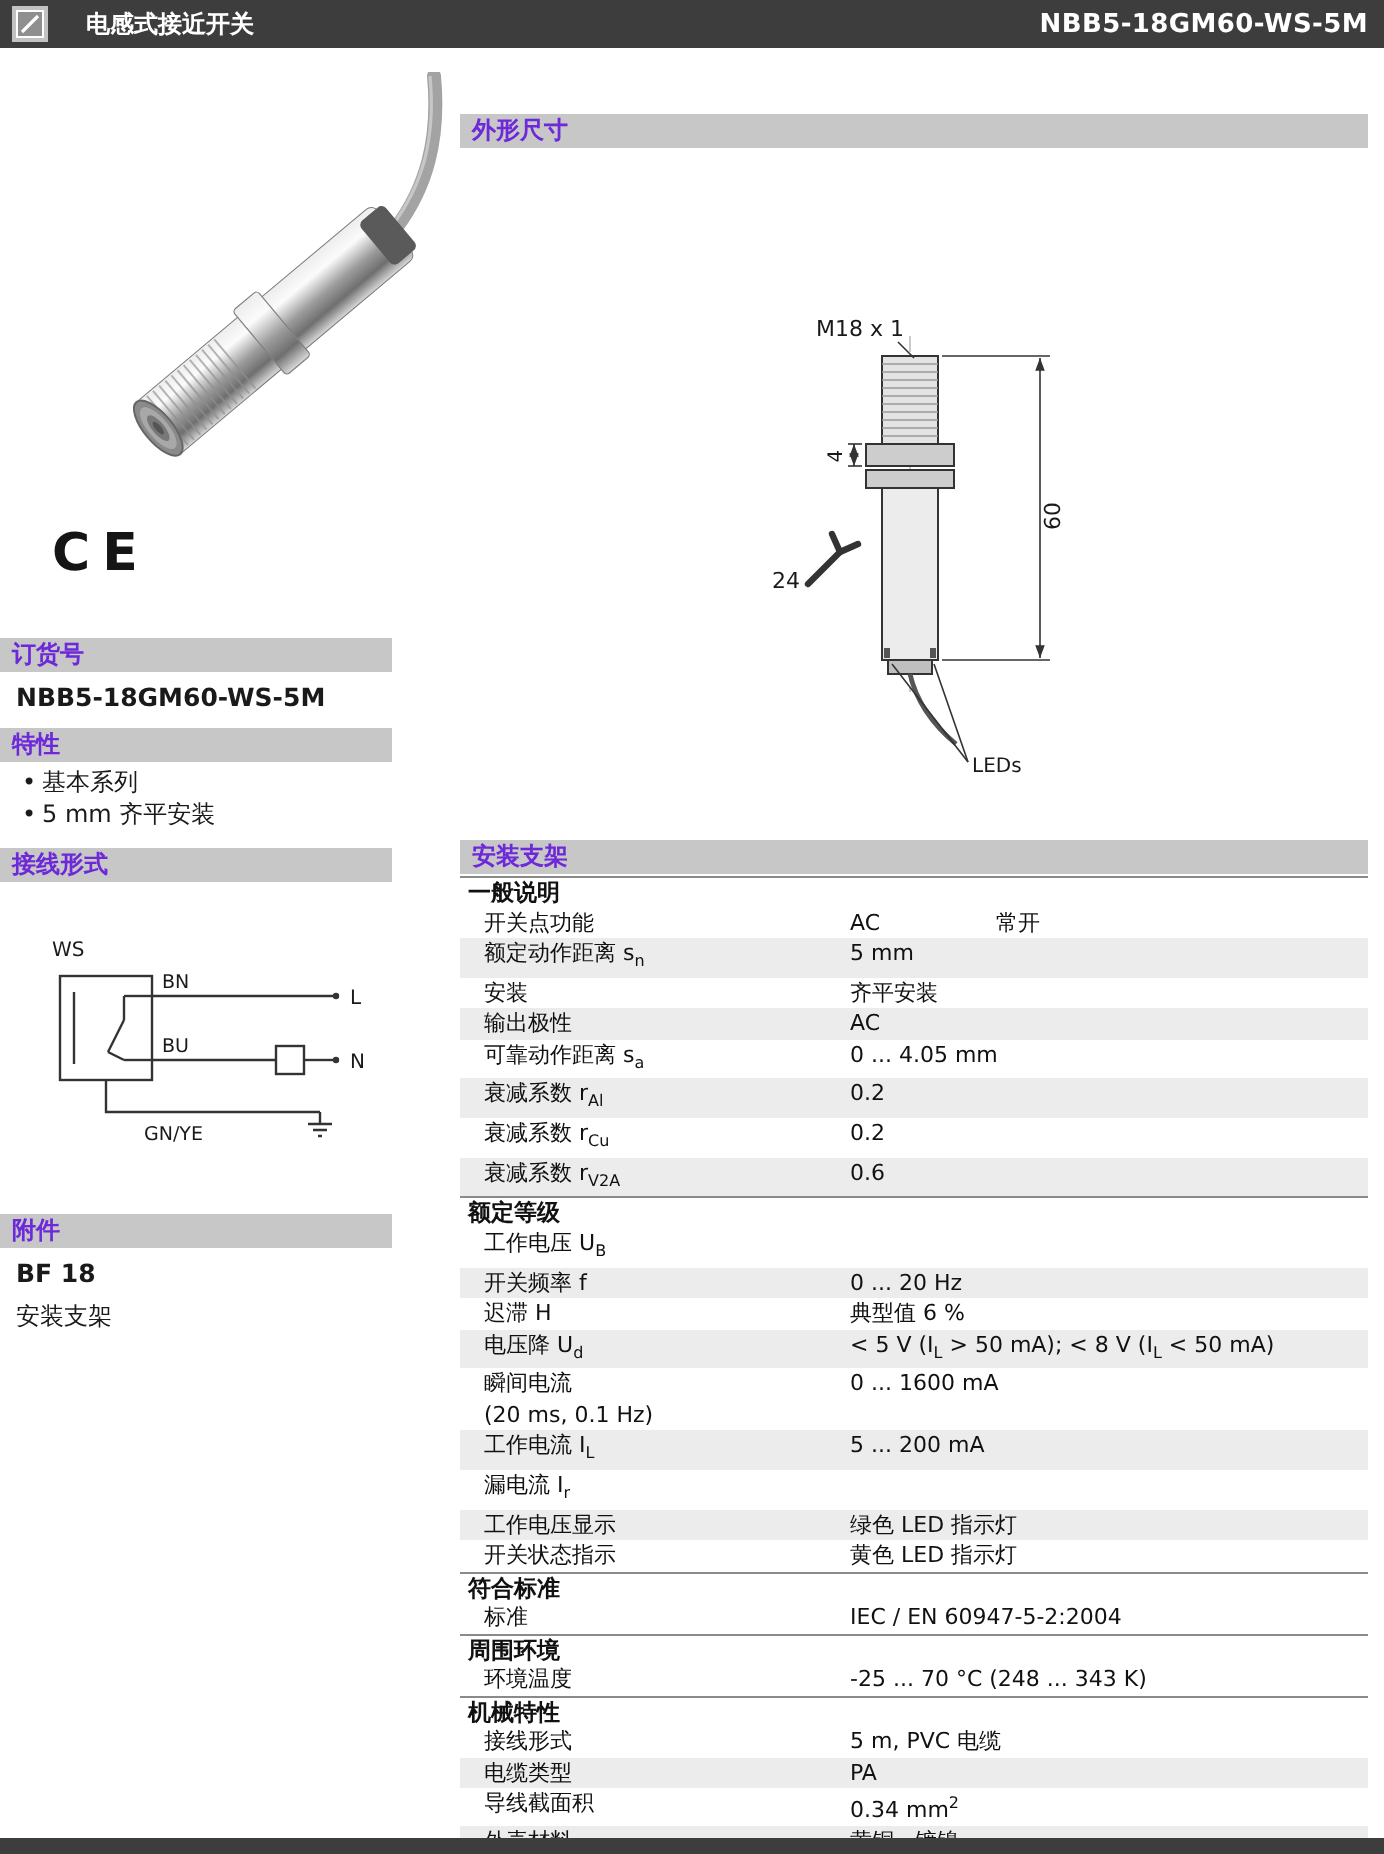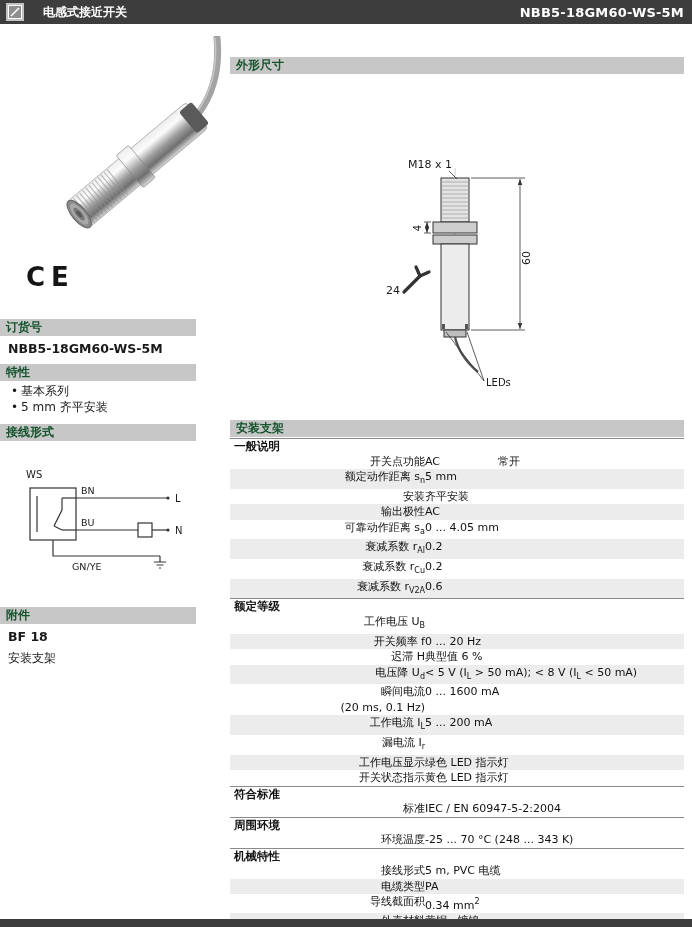--- a/index.html
+++ b/index.html
@@ -8,41 +8,41 @@
         font-family:"DejaVu Sans","Liberation Sans",sans-serif;color:#1a1a1a;}
   
   .topbar{position:absolute;left:0;top:0;width:692px;height:24px;background:var(--header-bar,#3d3d3d);
           color:#fff;display:flex;align-items:center;gap:11px;}
   .topbar-icon{margin-left:6px;width:18px;height:18px;flex:none;}
   .topbar-title{margin-left:8px;font-size:12px;font-weight:bold;}
   .topbar-model{margin-left:auto;margin-right:8px;font-size:13px;font-weight:bold;letter-spacing:.2px;}
   .bottombar{position:absolute;left:0;top:919px;width:692px;height:8px;background:var(--header-bar,#3d3d3d);}
   
   .secbar{position:absolute;background:var(--section-bar,#c7c7c7);height:17px;line-height:17px;
-          font-size:12px;font-weight:bold;padding-left:6px;color:#14532d;}
+          font-size:12px;font-weight:bold;padding-left:6px;color:#6d28d9;}
   .bar-left{left:0;width:196px;}
   .bar-right{left:230px;width:454px;}
   
   .photo{position:absolute;left:8px;top:36px;width:220px;height:226px;}
   .ce{position:absolute;left:26px;top:262px;font-size:26px;font-weight:bold;letter-spacing:6px;color:#151515;}
   .order-value{position:absolute;left:8px;top:341px;font-size:12.5px;font-weight:bold;}
   .features{position:absolute;left:8px;top:383px;list-style:none;width:220px;}
   .features li{position:relative;font-size:12px;line-height:16px;padding-left:13px;}
   .features li::before{content:"•";position:absolute;left:3px;}
   .wiring{position:absolute;left:10px;top:452px;width:210px;height:140px;}
   .acc-model{position:absolute;left:8px;top:629px;font-size:12.5px;font-weight:bold;}
   .acc-desc{position:absolute;left:8px;top:650px;font-size:12px;}
   
   .dim-drawing{position:absolute;left:230px;top:78px;width:454px;height:338px;}
   .tech-table{position:absolute;left:230px;top:438px;width:454px;font-size:11px;color:#111;}
   .t-group{font-weight:bold;font-size:11.5px;height:15.5px;line-height:14px;
            border-top:1px solid #8a8a8a;padding-left:4px;background:#fff;}
   .t-row{display:flex;min-height:15.5px;line-height:15.5px;}
   .t-row.alt{background:var(--row-alt,#ececec);}
-  .t-label{flex:0 0 195px;padding-left:12px;text-align:right;}
+  .t-label{flex:0 0 195px;padding-left:12px;}
   .t-value{flex:1;}
   .t-value2{margin-left:58px;}
   sub,sup{font-size:8px;}
   svg text{font-family:"DejaVu Sans","Liberation Sans",sans-serif;fill:#1a1a1a;}
 </style>
 </head>
 <body>
 
 <div class="page">
 

